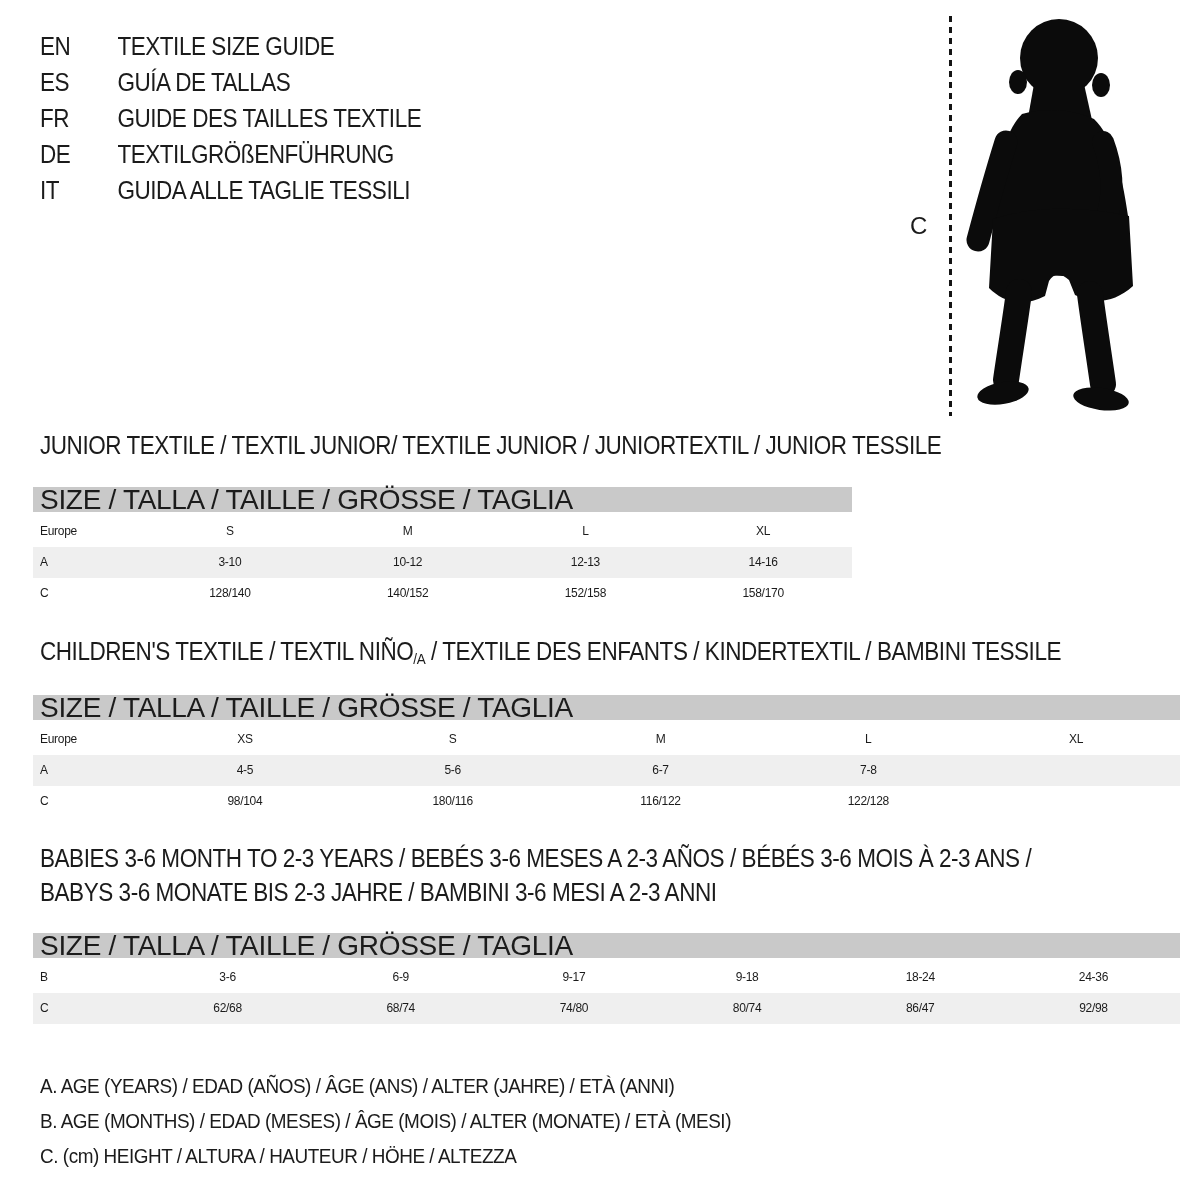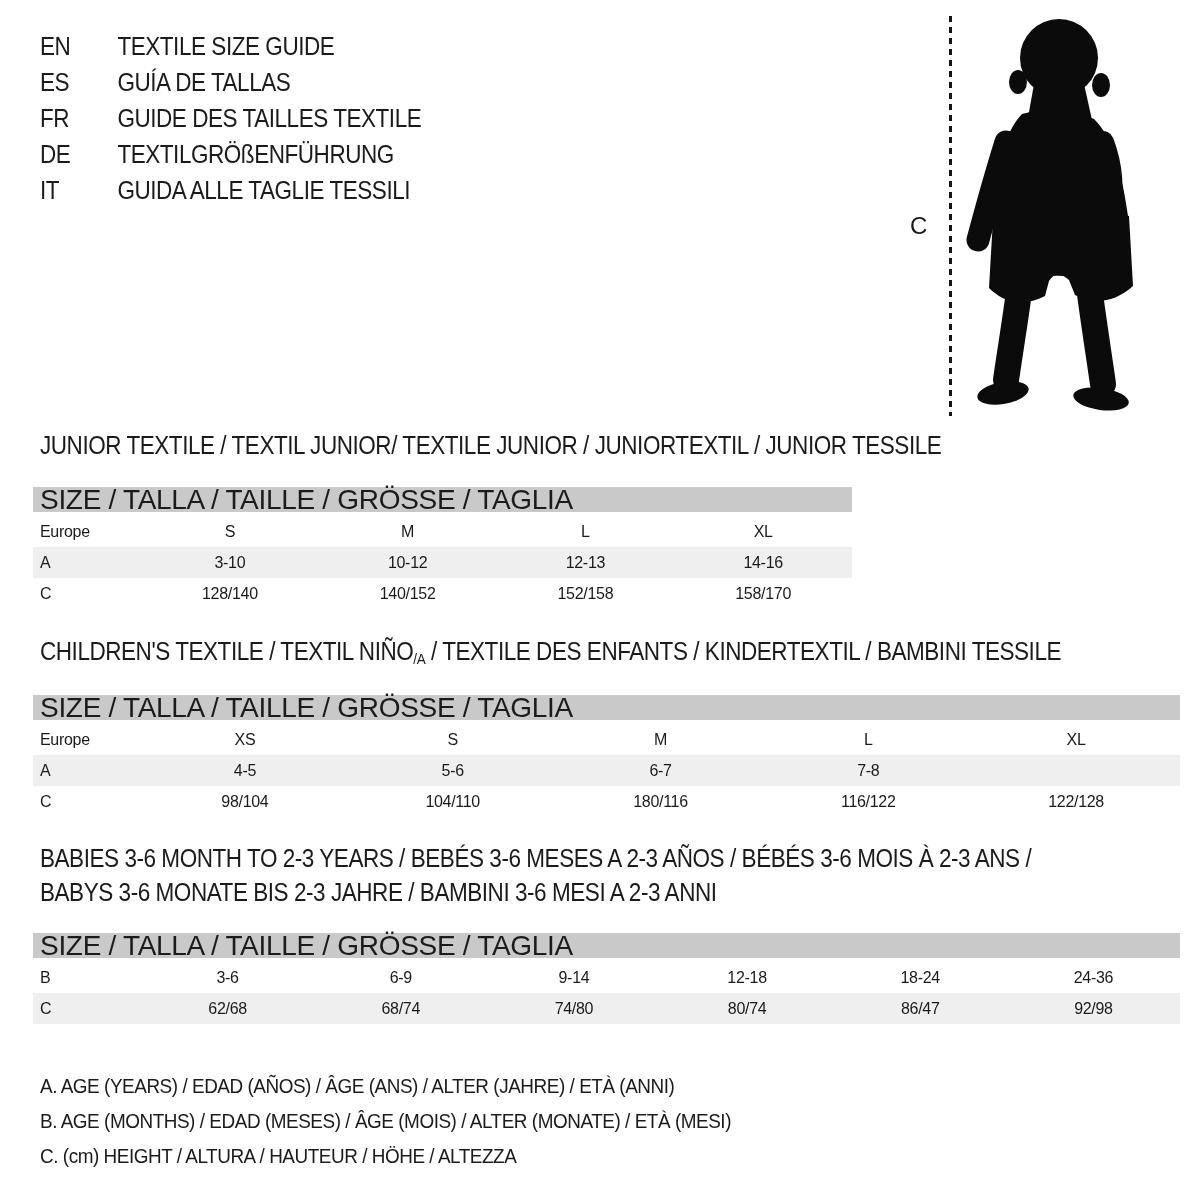--- a/index.html
+++ b/index.html
@@ -32,21 +32,21 @@
   .h-children{top:637px;}
   .h-babies{top:841px;line-height:34px;}
   .sub{font-size:0.6em;vertical-align:-0.28em;}
   
   .size-table{position:absolute;left:33px;}
   .t-junior{top:487px;width:819px;}
   .t-children{top:695px;width:1147px;}
   .t-babies{top:933px;width:1147px;}
   .size-bar{height:25px;line-height:25px;background:var(--header-bar);
     font-size:28px;letter-spacing:-0.3px;padding-left:7px;margin-bottom:4px;}
-  .trow{display:grid;height:31px;line-height:31px;font-size:16px;letter-spacing:-0.3px;}
+  .trow{display:grid;height:31px;line-height:31px;font-size:12px;letter-spacing:-0.3px;}
   .t-junior .trow{grid-template-columns:108px repeat(4,1fr);}
   .t-children .trow{grid-template-columns:108px repeat(5,1fr);}
   .t-babies .trow{grid-template-columns:108px repeat(6,1fr);}
   .trow .lbl{text-align:left;padding-left:7px;}
   .trow .c{text-align:center;}
   .shaded{background:var(--shaded-row);}
   
   .legend{position:absolute;left:40px;top:1068px;transform:scaleX(0.9);transform-origin:left top;}
   .legend-line{font-size:21px;line-height:35px;letter-spacing:-0.5px;white-space:nowrap;}
 </style>
@@ -139,39 +139,38 @@
     <div class="trow shaded">
       <span class="lbl">A</span>
       <span class="c">4-5</span>
       <span class="c">5-6</span>
       <span class="c">6-7</span>
       <span class="c">7-8</span>
     </div>
     <div class="trow">
       <span class="lbl">C</span>
       <span class="c">98/104</span>
-      <span class="c">104/110</span>
       <span class="c">180/116</span>
       <span class="c">116/122</span>
       <span class="c">122/128</span>
     </div>
   </div>
 
   <div class="section-heading h-babies">
     <div>BABIES 3-6 MONTH TO 2-3 YEARS / BEBÉS 3-6 MESES A 2-3 AÑOS / BÉBÉS 3-6 MOIS À 2-3 ANS /</div>
     <div>BABYS 3-6 MONATE BIS 2-3 JAHRE / BAMBINI 3-6 MESI A 2-3 ANNI</div>
   </div>
   <div class="size-table t-babies">
     <div class="size-bar">SIZE / TALLA / TAILLE / GRÖSSE / TAGLIA</div>
     <div class="trow">
       <span class="lbl">B</span>
       <span class="c">3-6</span>
       <span class="c">6-9</span>
-      <span class="c">9-14</span>
-      <span class="c">12-18</span>
+      <span class="c">9-17</span>
+      <span class="c">9-18</span>
       <span class="c">18-24</span>
       <span class="c">24-36</span>
     </div>
     <div class="trow shaded">
       <span class="lbl">C</span>
       <span class="c">62/68</span>
       <span class="c">68/74</span>
       <span class="c">74/80</span>
       <span class="c">80/74</span>
       <span class="c">86/47</span>

